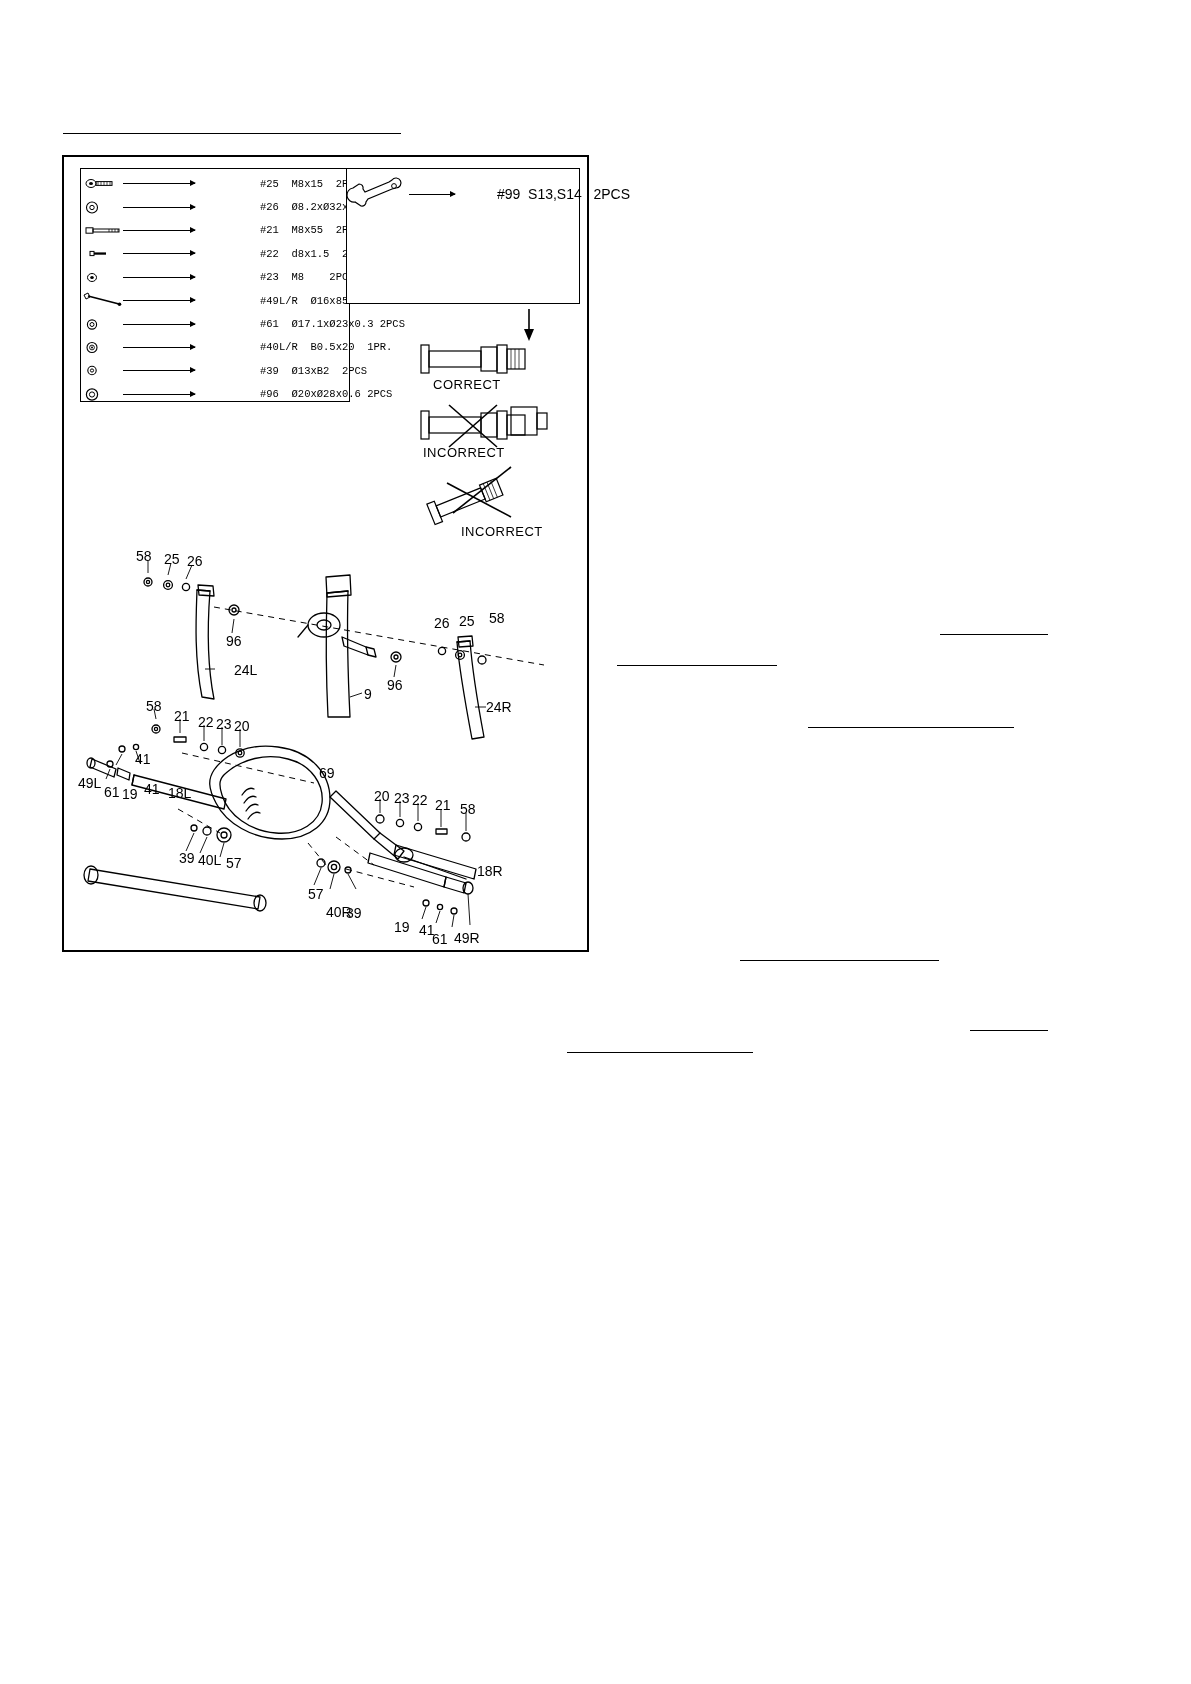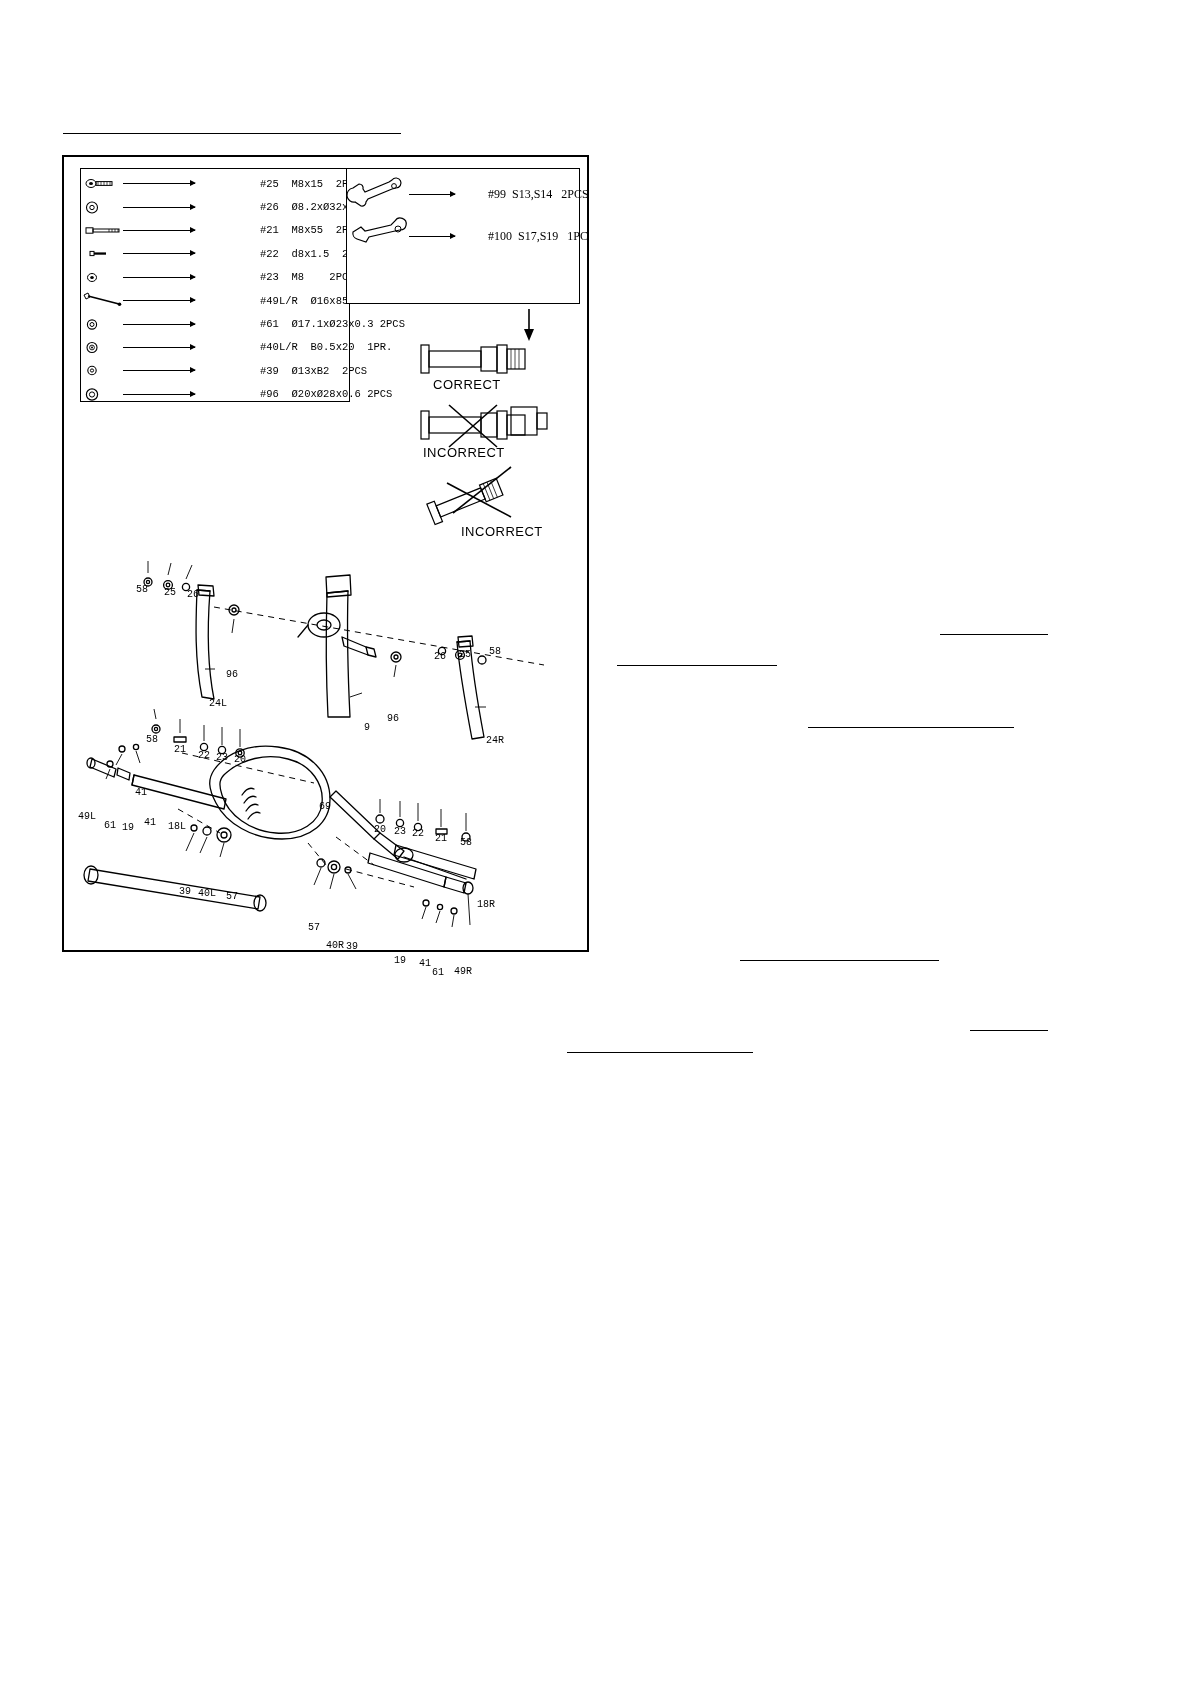--- a/index.html
+++ b/index.html
@@ -121,22 +121,22 @@
   .tool-leader:after {
     content: "";
     position: absolute;
     right: -1px;
     top: -3px;
     border-left: 6px solid #000;
     border-top: 3.5px solid transparent;
     border-bottom: 3.5px solid transparent;
   }
   .tool-text {
-    font-family: Liberation Serif, serif;
-    font-size: 12px;
+    font-family: Liberation Sans, sans-serif;
+    font-size: 14px;
     white-space: pre;
   }
   
   .ci-panel {
     position: absolute;
     left: 347px;
     top: 150px;
     width: 160px;
     height: 240px;
   }
@@ -149,24 +149,23 @@
   
   .drawing {
     position: absolute;
     left: 10px;
     top: 390px;
     width: 505px;
     height: 400px;
   }
   .callout {
     position: absolute;
-    font-family: Liberation Mono, monospace;
-    font-size: 10px;
+    font-family: Liberation Sans, sans-serif;
+    font-size: 14px;
     white-space: pre;
-    margin-top: 36px;
   }
   
   .rule {
     position: absolute;
     height: 0;
     border-top: 1.5px solid #000;
   }
   svg { display: block; overflow: visible; }
 </style>
 </head>
@@ -331,32 +330,20 @@
             <path d="M6,14 l6,-4 a4,4 0 0 1 4,5 l2,3 l24,-10 l3,-2 a5,5 0 1 1 4,8 l-4,1 l-24,10 l-2,3 a4,4 0 0 1 -5,4 l-6,-4 a6,6 0 0 1 -2,-14 z" fill="none" stroke="#000" stroke-width="1.2"></path>
             <circle cx="47" cy="12" r="2.4" fill="none" stroke="#000" stroke-width="1"></circle>
           </svg>
         </div>
         <div class="tool-leader"></div>
         <div class="tool-text">
           <span>#99</span><span>&nbsp;&nbsp;</span><span>S13,S14</span><span>&nbsp;&nbsp;&nbsp;</span><span>2PCS</span>
         </div>
       </div>
 
-      <div class="tool-row">
-        <div class="tool-pic">
-          <svg width="62" height="40" viewBox="0 0 62 40">
-            <path d="M6,16 l8,-5 l4,4 l26,-6 l4,-4 a6,6 0 1 1 5,9 l-5,1 l-26,6 l-3,5 l-9,-3 a6,6 0 0 1 -4,-7 z" fill="none" stroke="#000" stroke-width="1.2"></path>
-            <circle cx="51" cy="13" r="3" fill="none" stroke="#000" stroke-width="1"></circle>
-          </svg>
-        </div>
-        <div class="tool-leader"></div>
-        <div class="tool-text">
-          <span>#100</span><span>&nbsp;&nbsp;</span><span>S17,S19</span><span>&nbsp;&nbsp;&nbsp;</span><span>1PC</span>
-        </div>
-      </div>
 
     </div>
 
     <div class="ci-panel">
       <svg width="172" height="246" viewBox="0 0 172 246">
 
         <line x1="118" y1="2" x2="118" y2="24" stroke="#000" stroke-width="1.6"></line>
         <path d="M113,22 L118,34 L123,22 Z" fill="#000"></path>
 
         <g>
@@ -544,21 +531,21 @@
           <path d="M366,364 L362,376"></path>
           <path d="M380,368 L378,380"></path>
           <path d="M394,347 L396,378"></path>
         </g>
       </svg>
 
       <div class="callout" style="left:62px;  top:1px;">58</div>
       <div class="callout" style="left:90px;  top:4px;">25</div>
       <div class="callout" style="left:113px; top:6px;">26</div>
       <div class="callout" style="left:152px; top:86px;">96</div>
-      <div class="callout" style="left:135px; top:115px;">24L</div>
+      <div class="callout" style="left:160px; top:115px;">24L</div>
       <div class="callout" style="left:72px;  top:151px;">58</div>
       <div class="callout" style="left:100px; top:161px;">21</div>
       <div class="callout" style="left:124px; top:167px;">22</div>
       <div class="callout" style="left:142px; top:169px;">23</div>
       <div class="callout" style="left:160px; top:171px;">20</div>
       <div class="callout" style="left:4px;   top:228px;">49L</div>
       <div class="callout" style="left:30px;  top:237px;">61</div>
       <div class="callout" style="left:48px;  top:239px;">19</div>
       <div class="callout" style="left:70px;  top:234px;">41</div>
       <div class="callout" style="left:61px;  top:204px;">41</div>

